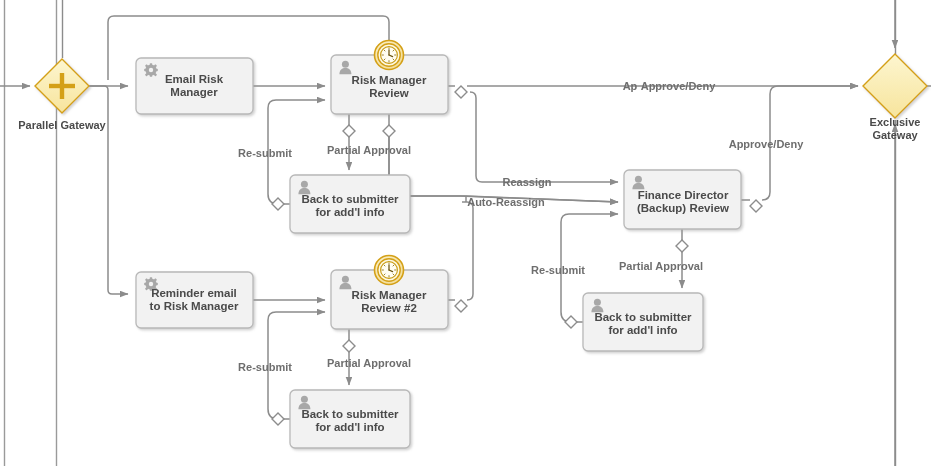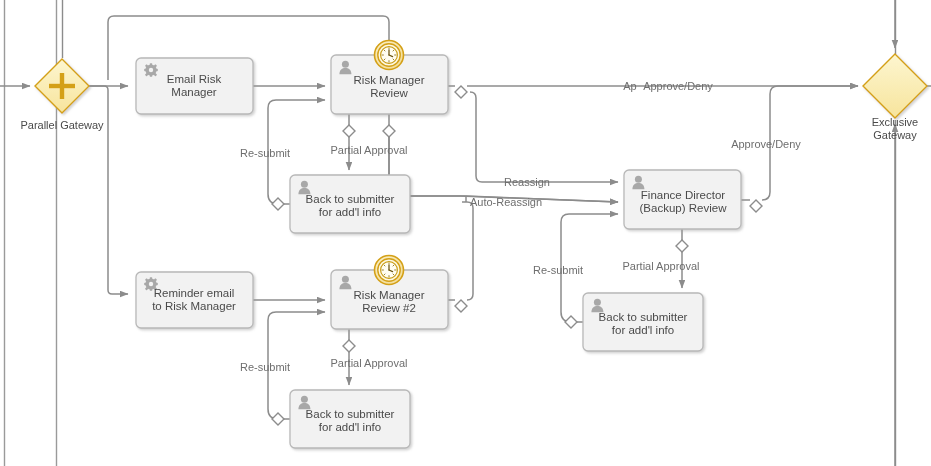--- a/index.html
+++ b/index.html
@@ -1,18 +1,18 @@
 <!DOCTYPE html>
 <html><head>
 <meta charset="utf-8">
 <style>
   html,body{margin:0;padding:0;background:#fff;}
   body{width:931px;height:466px;overflow:hidden;
        font-family:"Liberation Sans","DejaVu Sans",sans-serif;}
-  #stage{position:relative;width:931px;height:354px;background:#ffffff;}
+  #stage{position:relative;width:931px;height:354px;background:#ffffff;font-weight:bold;}
   svg#canvas{position:absolute;left:0;top:0;width:931px;height:466px;}
   .tasklabel{font-size:11.5px;fill:#4a4a4a;text-anchor:middle;
              font-family:"Liberation Sans","DejaVu Sans",sans-serif;}
   .edgelabel{font-size:11px;fill:#6e6e6e;text-anchor:middle;
              font-family:"Liberation Sans","DejaVu Sans",sans-serif;}
   .gwlabel{font-size:11px;fill:#4a4a4a;text-anchor:middle;
            font-family:"Liberation Sans","DejaVu Sans",sans-serif;}
 </style>
 </head>
 <body>

